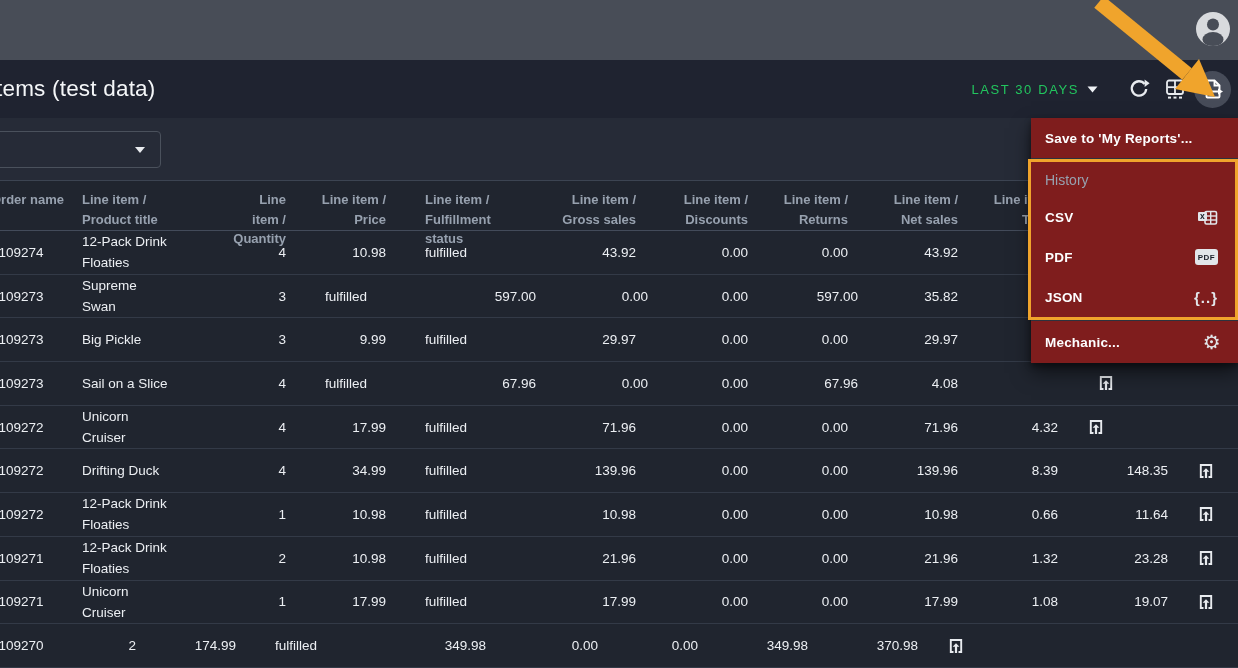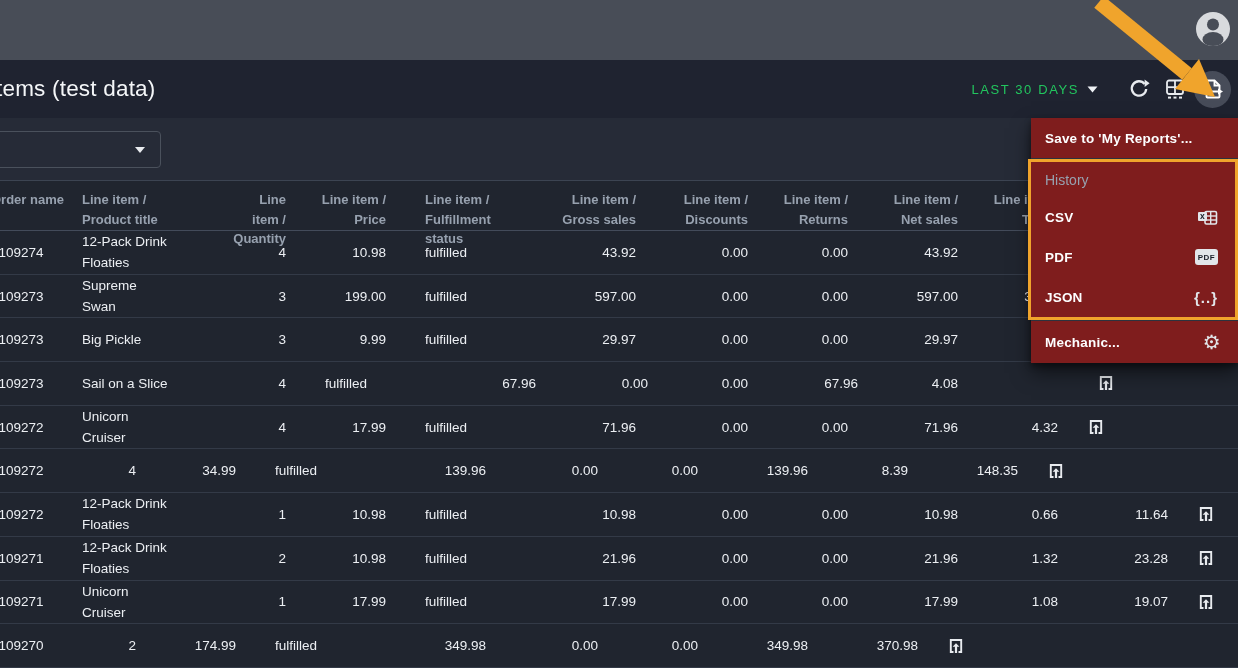--- a/index.html
+++ b/index.html
@@ -169,21 +169,20 @@
     <polygon points="10,7.2 6.6,10.8 13.4,10.8" fill="#E8EBEF"></polygon>
     <rect x="8.9" y="10" width="2.2" height="7" fill="#E8EBEF"></rect>
   </svg>
 </div>
       </div>
       <div class="tr">
         <div class="td col0 al-left">#109273</div>
         <div class="td col1 al-left">Supreme
 Swan</div>
         <div class="td col2 al-right">3</div>
-        <div class="td col3 al-right">199.00</div>
         <div class="td col4 al-left">fulfilled</div>
         <div class="td col5 al-right">597.00</div>
         <div class="td col6 al-right">0.00</div>
         <div class="td col7 al-right">0.00</div>
         <div class="td col8 al-right">597.00</div>
         <div class="td col9 al-right">35.82</div>
         <div class="td col10 al-right"></div>
         <div class="td col11 al-center icon-cell">
   <svg width="20" height="20" viewBox="0 0 20 20">
     <path d="M7.5 16 H4.8 V4 H15.2 V16 H12.5" fill="none" stroke="#E8EBEF" stroke-width="1.9"></path>
@@ -246,20 +245,21 @@
         <div class="td col11 al-center icon-cell">
   <svg width="20" height="20" viewBox="0 0 20 20">
     <path d="M7.5 16 H4.8 V4 H15.2 V16 H12.5" fill="none" stroke="#E8EBEF" stroke-width="1.9"></path>
     <polygon points="10,7.2 6.6,10.8 13.4,10.8" fill="#E8EBEF"></polygon>
     <rect x="8.9" y="10" width="2.2" height="7" fill="#E8EBEF"></rect>
   </svg>
 </div>
       </div>
       <div class="tr">
         <div class="td col0 al-left">#109272</div>
+        <div class="td col1 al-left">Drifting Duck</div>
         <div class="td col2 al-right">4</div>
         <div class="td col3 al-right">34.99</div>
         <div class="td col4 al-left">fulfilled</div>
         <div class="td col5 al-right">139.96</div>
         <div class="td col6 al-right">0.00</div>
         <div class="td col7 al-right">0.00</div>
         <div class="td col8 al-right">139.96</div>
         <div class="td col9 al-right">8.39</div>
         <div class="td col10 al-right">148.35</div>
         <div class="td col11 al-center icon-cell">

